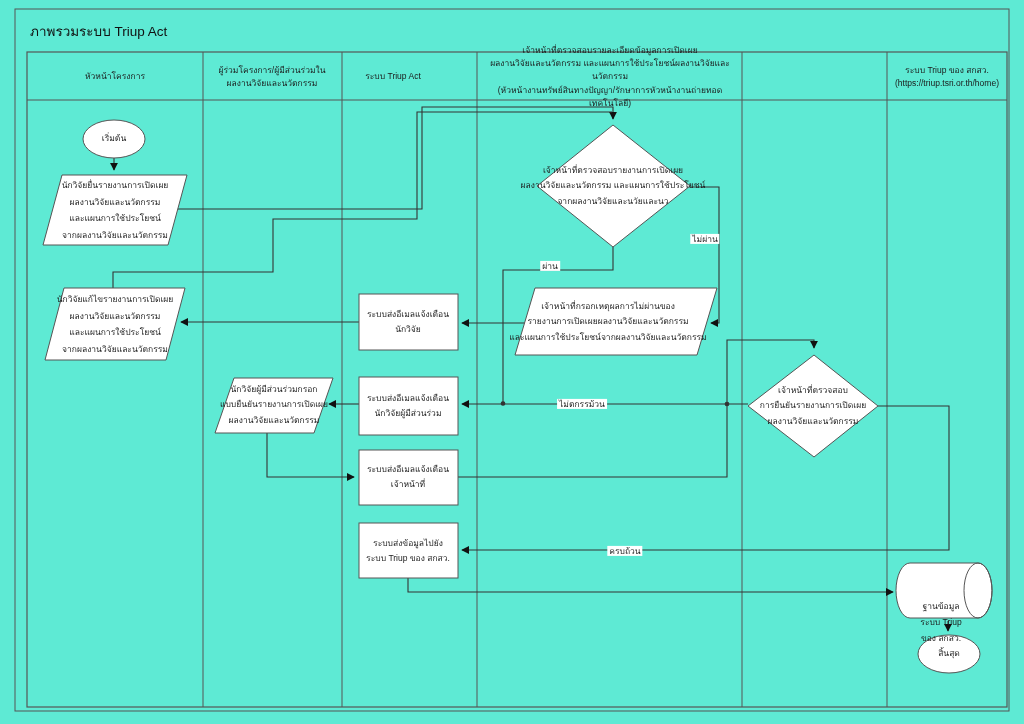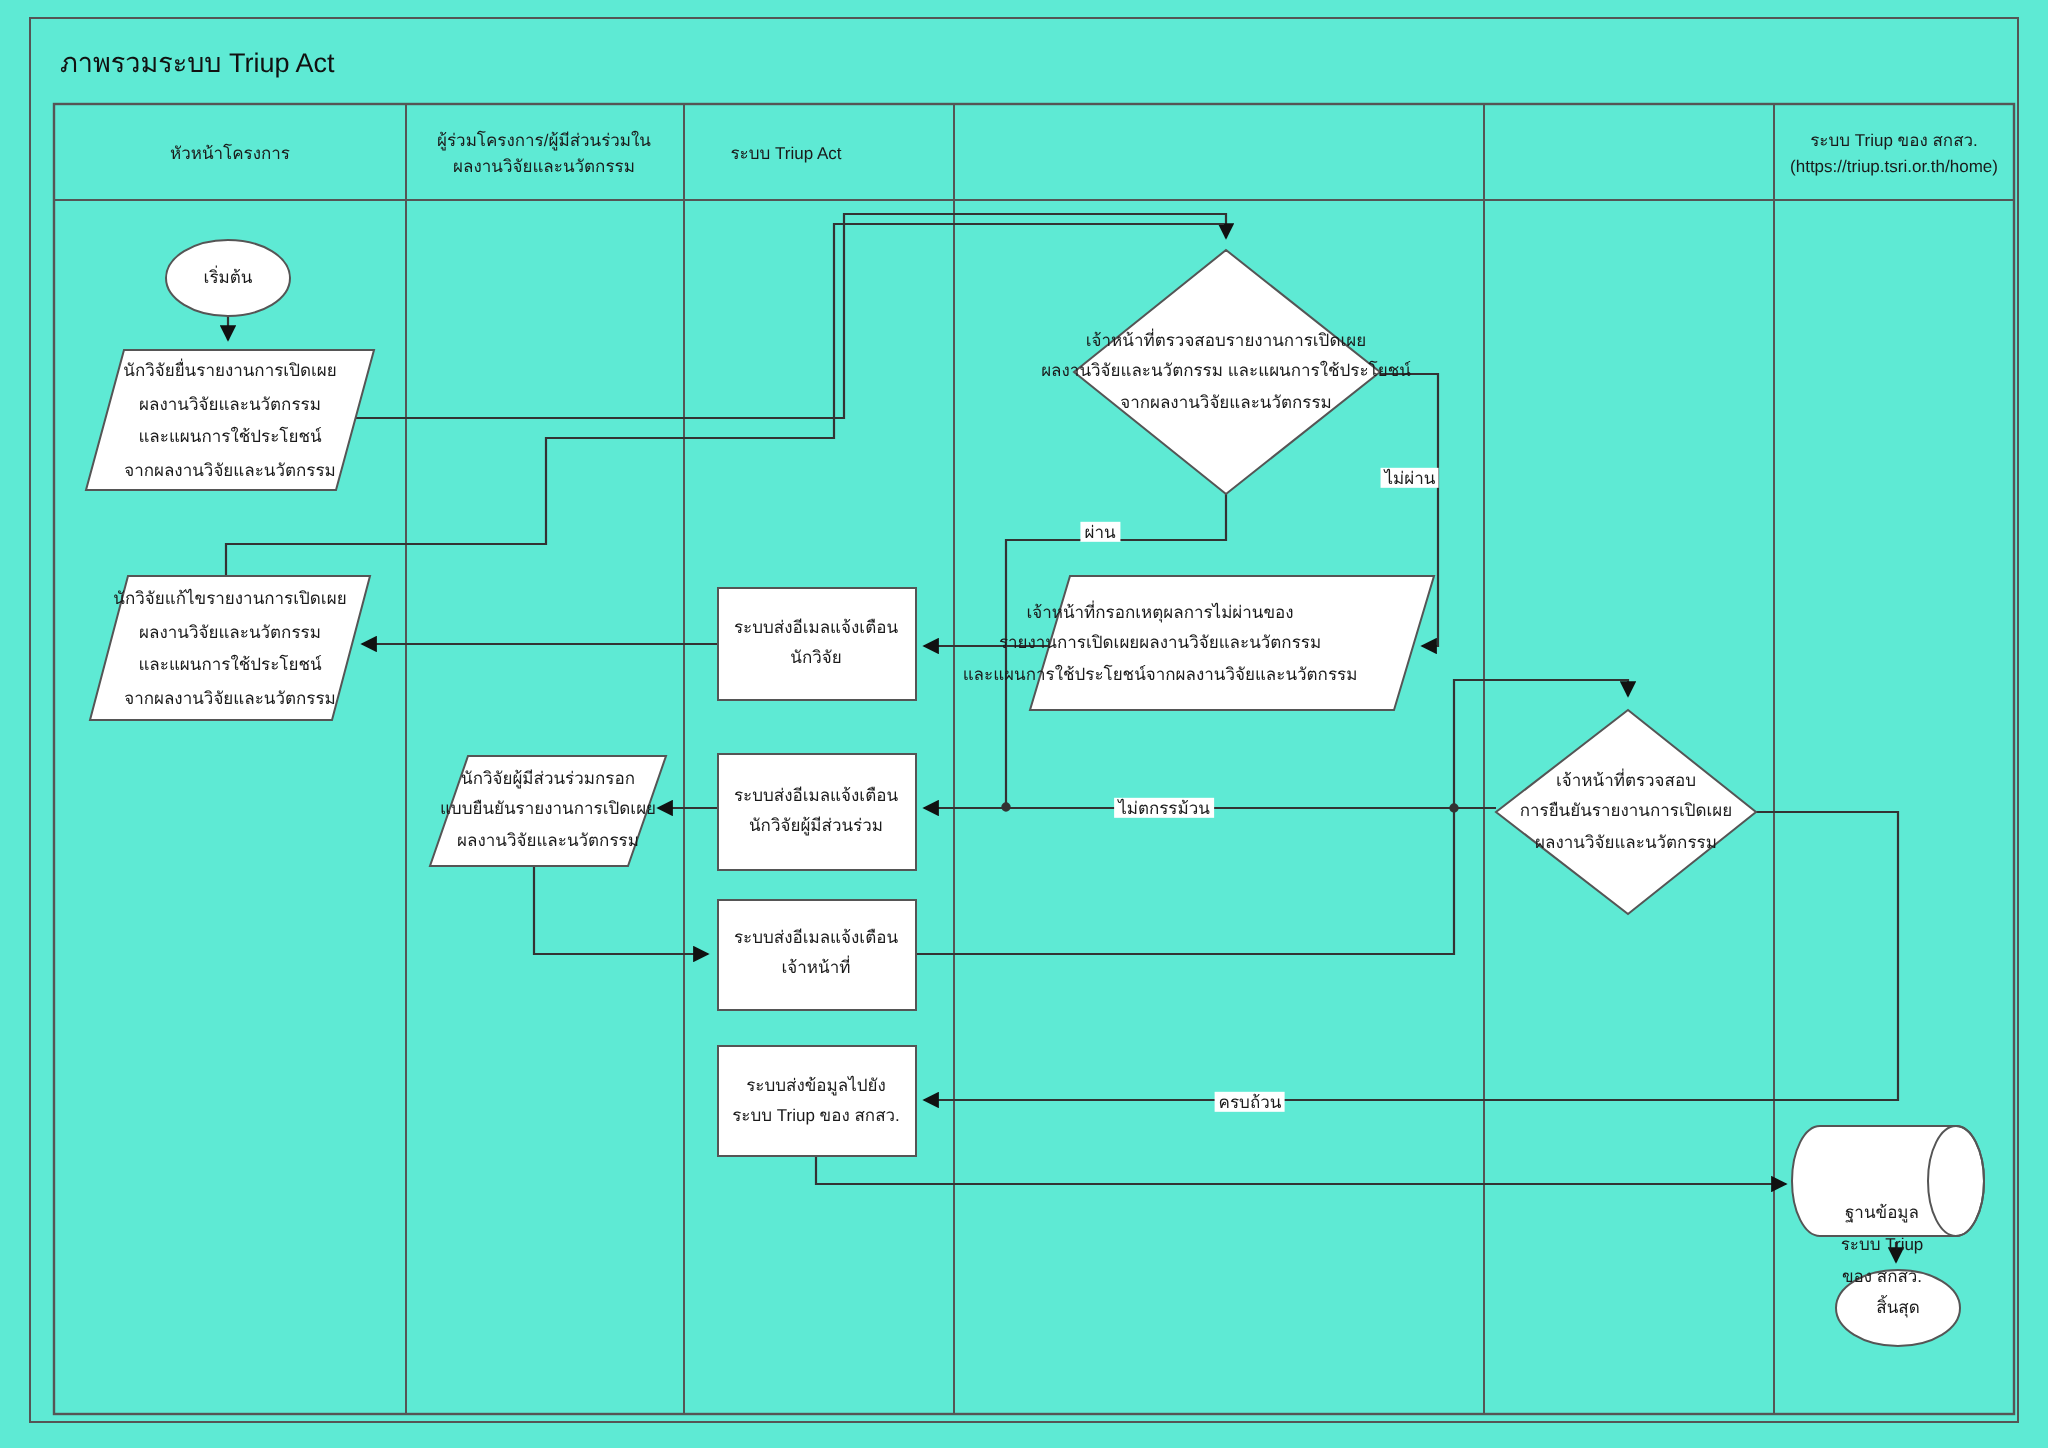--- a/index.html
+++ b/index.html
@@ -71,20 +71,23 @@
       <ellipse cx="949" cy="654" rx="31" ry="19"></ellipse>
     </g>
   </svg>
 
   <div class="title">ภาพรวมระบบ Triup Act</div>
 
   <div class="lbl hdr" style="left:115px;top:77px;width:170px;">หัวหน้าโครงการ</div>
   <div class="lbl hdr" style="left:272px;top:77px;width:134px;">ผู้ร่วมโครงการ/ผู้มีส่วนร่วมใน
 ผลงานวิจัยและนวัตกรรม</div>
   <div class="lbl hdr" style="left:393px;top:77px;width:130px;text-align:center;">ระบบ Triup Act</div>
+  <div class="lbl hdr" style="left:610px;top:77px;width:262px;">เจ้าหน้าที่ตรวจสอบรายละเอียดข้อมูลการเปิดเผย
+ผลงานวิจัยและนวัตกรรม และแผนการใช้ประโยชน์ผลงานวิจัยและนวัตกรรม
+(หัวหน้างานทรัพย์สินทางปัญญา/รักษาการหัวหน้างานถ่ายทอดเทคโนโลยี)</div>
   <div class="lbl hdr" style="left:947px;top:77px;width:118px;">ระบบ Triup ของ สกสว.
 (https://triup.tsri.or.th/home)</div>
 
   <div class="lbl" style="left:114px;top:139px;">เริ่มต้น</div>
   <div class="lbl" style="left:115px;top:210px;width:140px;line-height:1.95;">นักวิจัยยื่นรายงานการเปิดเผย
 ผลงานวิจัยและนวัตกรรม
 และแผนการใช้ประโยชน์
 จากผลงานวิจัยและนวัตกรรม</div>
   <div class="lbl" style="left:115px;top:324px;width:140px;line-height:1.95;">นักวิจัยแก้ไขรายงานการเปิดเผย
 ผลงานวิจัยและนวัตกรรม
@@ -96,22 +99,22 @@
   <div class="lbl" style="left:408px;top:322px;width:96px;">ระบบส่งอีเมลแจ้งเตือน
 นักวิจัย</div>
   <div class="lbl" style="left:408px;top:406px;width:96px;">ระบบส่งอีเมลแจ้งเตือน
 นักวิจัยผู้มีส่วนร่วม</div>
   <div class="lbl" style="left:408px;top:477px;width:96px;">ระบบส่งอีเมลแจ้งเตือน
 เจ้าหน้าที่</div>
   <div class="lbl" style="left:408px;top:551px;width:96px;">ระบบส่งข้อมูลไปยัง
 ระบบ Triup ของ สกสว.</div>
   <div class="lbl" style="left:613px;top:186px;width:190px;">เจ้าหน้าที่ตรวจสอบรายงานการเปิดเผย
 ผลงานวิจัยและนวัตกรรม และแผนการใช้ประโยชน์
-จากผลงานวิจัยและนวัตกรรม</div>
-  <div class="lbl" style="left:580px;top:322px;width:200px;">เจ้าหน้าที่กรอกเหตุผลการไม่ผ่านของ
+จากผลงานวิจัยและนวัยและนว</div>
+  <div class="lbl" style="left:608px;top:322px;width:200px;">เจ้าหน้าที่กรอกเหตุผลการไม่ผ่านของ
 รายงานการเปิดเผยผลงานวิจัยและนวัตกรรม
 และแผนการใช้ประโยชน์จากผลงานวิจัยและนวัตกรรม</div>
   <div class="lbl" style="left:813px;top:406px;width:130px;">เจ้าหน้าที่ตรวจสอบ
 การยืนยันรายงานการเปิดเผย
 ผลงานวิจัยและนวัตกรรม</div>
   <div class="lbl" style="left:941px;top:591px;width:72px;line-height:1.9;margin-top:31px;">ฐานข้อมูล
 ระบบ Triup
 ของ สกสว.</div>
   <div class="lbl" style="left:949px;top:654px;">สิ้นสุด</div>
 

